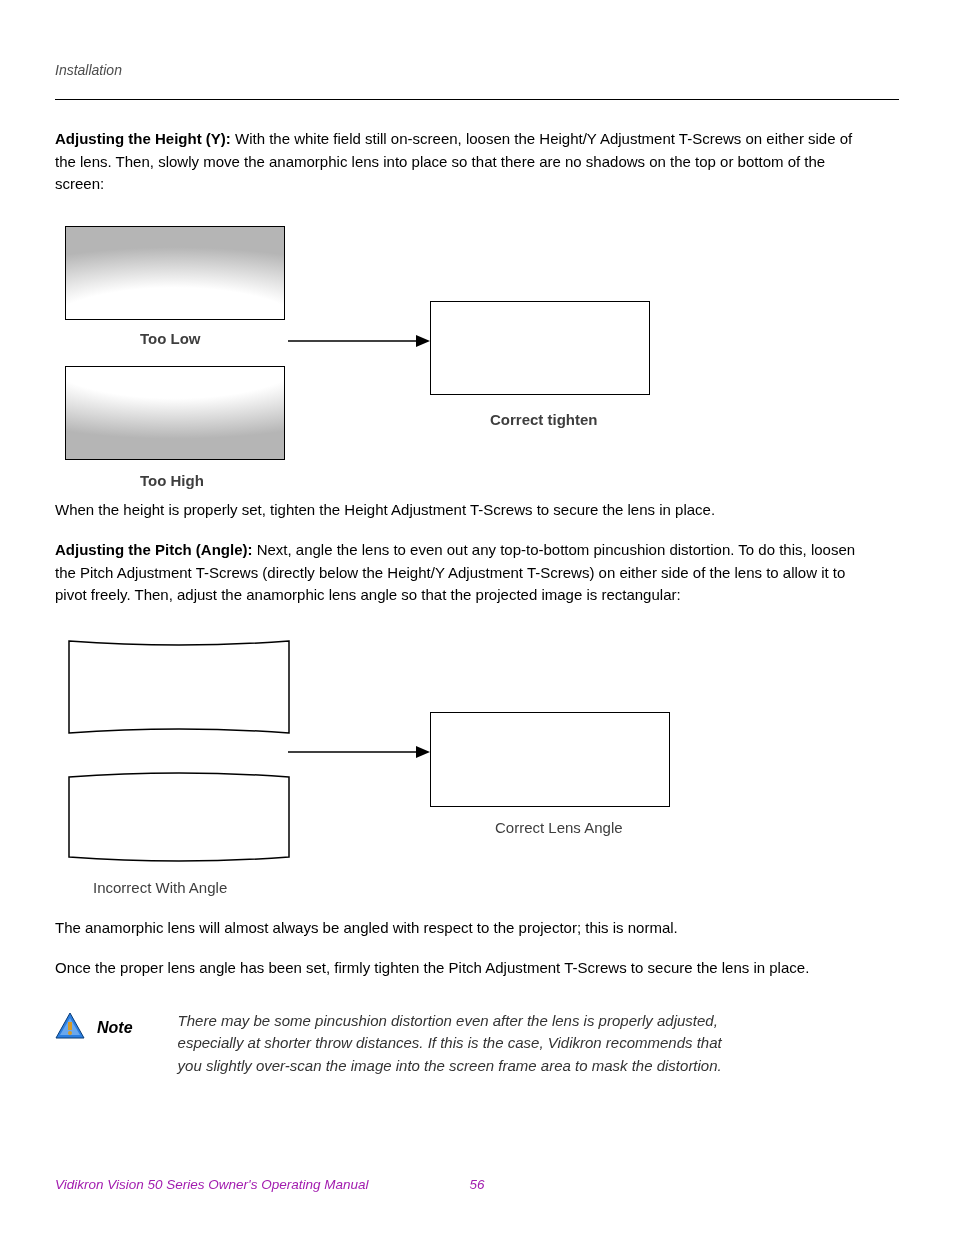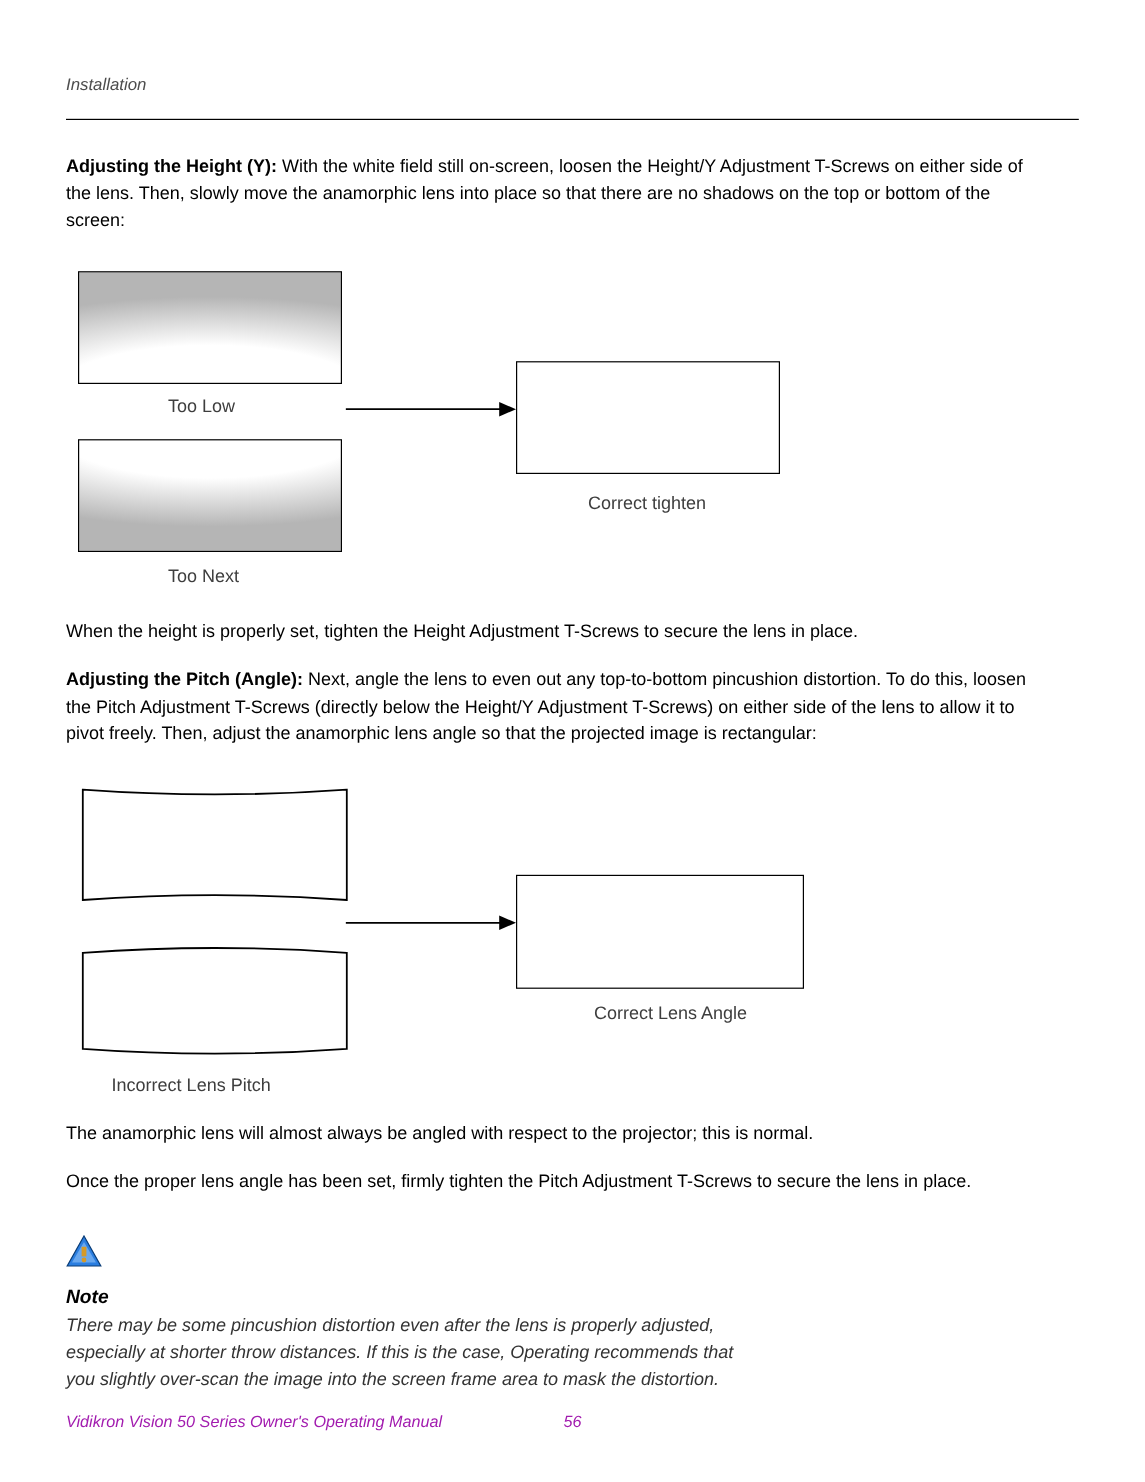--- a/index.html
+++ b/index.html
@@ -34,21 +34,22 @@
       margin-bottom: 18px;
       max-width: 820px;
     }
     .body-text .bold {
       font-weight: bold;
     }
     .diagram-area {
       position: relative;
       height: 260px;
       margin-top: 30px;
-      margin-bottom: 30px;
+      margin-bottom: 13px;
+      font-weight: bold;
     }
     .diagram-area-2 {
       position: relative;
       height: 270px;
       margin-top: 30px;
       margin-bottom: 10px;
     }
     .screen-box {
       position: absolute;
       width: 220px;
@@ -103,21 +104,20 @@
       height: 95px;
       border: 1.5px solid #000;
       background: #fff;
     }
     .label-incorrect-angle { left: 38px; top: 240px; font-size: 15px;}
     .label-correct-angle { left: 440px; top: 180px; text-align: right; }
     .note-row {
       display: flex;
       align-items: flex-start;
       margin-top: 30px;
-      flex-direction: column;
     }
     .note-icon {
       flex: 0 0 auto;
       margin-right: 12px;
       margin-top: 2px;
     }
     .note-label {
       font-weight: bold;
       font-style: italic;
       font-size: 16px;
@@ -152,21 +152,21 @@
 <hr class="hr-line">
 
 <p class="body-text">
   <span class="bold">Adjusting the Height (Y):</span><span> With the white field still on-screen, loosen the Height/Y Adjustment T-Screws on either side of the lens. Then, slowly move the anamorphic lens into place so that there are no shadows on the top or bottom of the screen:</span>
 </p>
 
 <div class="diagram-area">
   <div class="screen-box too-low"></div>
   <div class="diagram-label label-too-low">Too Low</div>
   <div class="screen-box too-high"></div>
-  <div class="diagram-label label-too-high">Too Next</div>
+  <div class="diagram-label label-too-high">Too High</div>
   <div class="screen-box correct"></div>
   <div class="diagram-label label-correct-pos">Correct tighten</div>
   <svg class="arrow-svg arrow1" width="145" height="14">
     <line x1="0" y1="7" x2="130" y2="7" stroke="#000" stroke-width="1.5"></line>
     <polygon points="128,1 142,7 128,13" fill="#000"></polygon>
   </svg>
 </div>
 
 <p class="body-text">When the height is properly set, tighten the Height Adjustment T-Screws to secure the lens in place.</p>
 
@@ -179,36 +179,36 @@
     <path d="M 4 4 Q 114 12 224 4 L 224 96 Q 114 88 4 96 Z" fill="#fff" stroke="#000" stroke-width="1.5"></path>
   </svg>
   <svg class="pincushion-box-bottom" width="228" height="100">
     <path d="M 4 10 Q 114 2 224 10 L 224 90 Q 114 98 4 90 Z" fill="#fff" stroke="#000" stroke-width="1.5"></path>
   </svg>
   <div class="rect-box-correct"></div>
   <svg class="arrow-svg arrow2" width="145" height="14">
     <line x1="0" y1="7" x2="130" y2="7" stroke="#000" stroke-width="1.5"></line>
     <polygon points="128,1 142,7 128,13" fill="#000"></polygon>
   </svg>
-  <div class="diagram-label label-incorrect-angle">Incorrect Lens Pitch</div>
+  <div class="diagram-label label-incorrect-angle">Incorrect With Angle</div>
   <div class="diagram-label label-correct-angle">Correct Lens Angle</div>
 </div>
 
 <p class="body-text">The anamorphic lens will almost always be angled with respect to the projector; this is normal.</p>
 <p class="body-text">Once the proper lens angle has been set, firmly tighten the Pitch Adjustment T-Screws to secure the lens in place.</p>
 
 <div class="note-row">
   <span class="note-icon">
     <svg width="30" height="28">
       <polygon points="15,1 29,26 1,26" fill="#2b7ee0" stroke="#0a3d77" stroke-width="1"></polygon>
       <polygon points="15,6 25,23 5,23" fill="#6aa8ee"></polygon>
       <rect x="13" y="10" width="4" height="8" fill="#d59a28"></rect>
       <circle cx="15" cy="21" r="2" fill="#d59a28"></circle>
     </svg>
   </span>
   <span class="note-label">Note</span>
-  <span class="note-text">There may be some pincushion distortion even after the lens is properly adjusted, especially at shorter throw distances. If this is the case, Operating recommends that you slightly over-scan the image into the screen frame area to mask the distortion.</span>
+  <span class="note-text">There may be some pincushion distortion even after the lens is properly adjusted, especially at shorter throw distances. If this is the case, Vidikron recommends that you slightly over-scan the image into the screen frame area to mask the distortion.</span>
 </div>
 
 <div class="footer">
   <span>Vidikron Vision 50 Series Owner's Operating Manual</span>
   <span class="footer-page">56</span>
 </div>
 
 </body></html>

